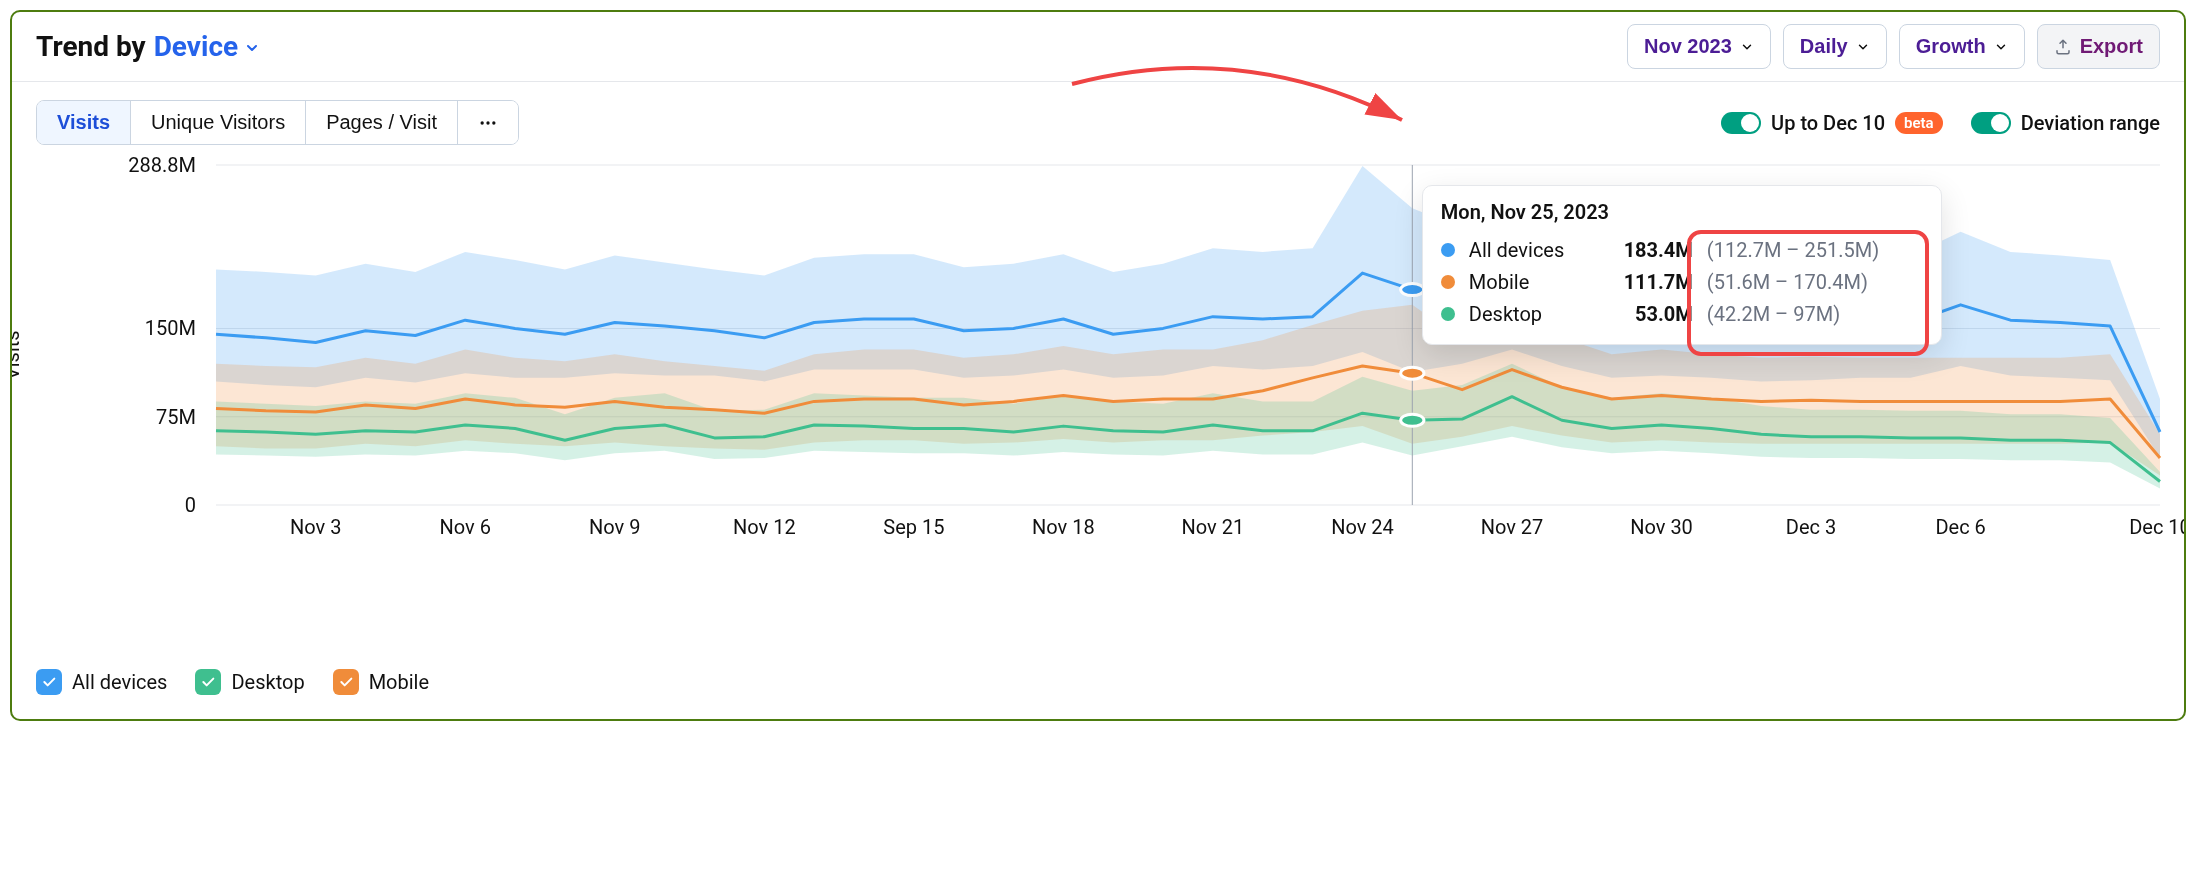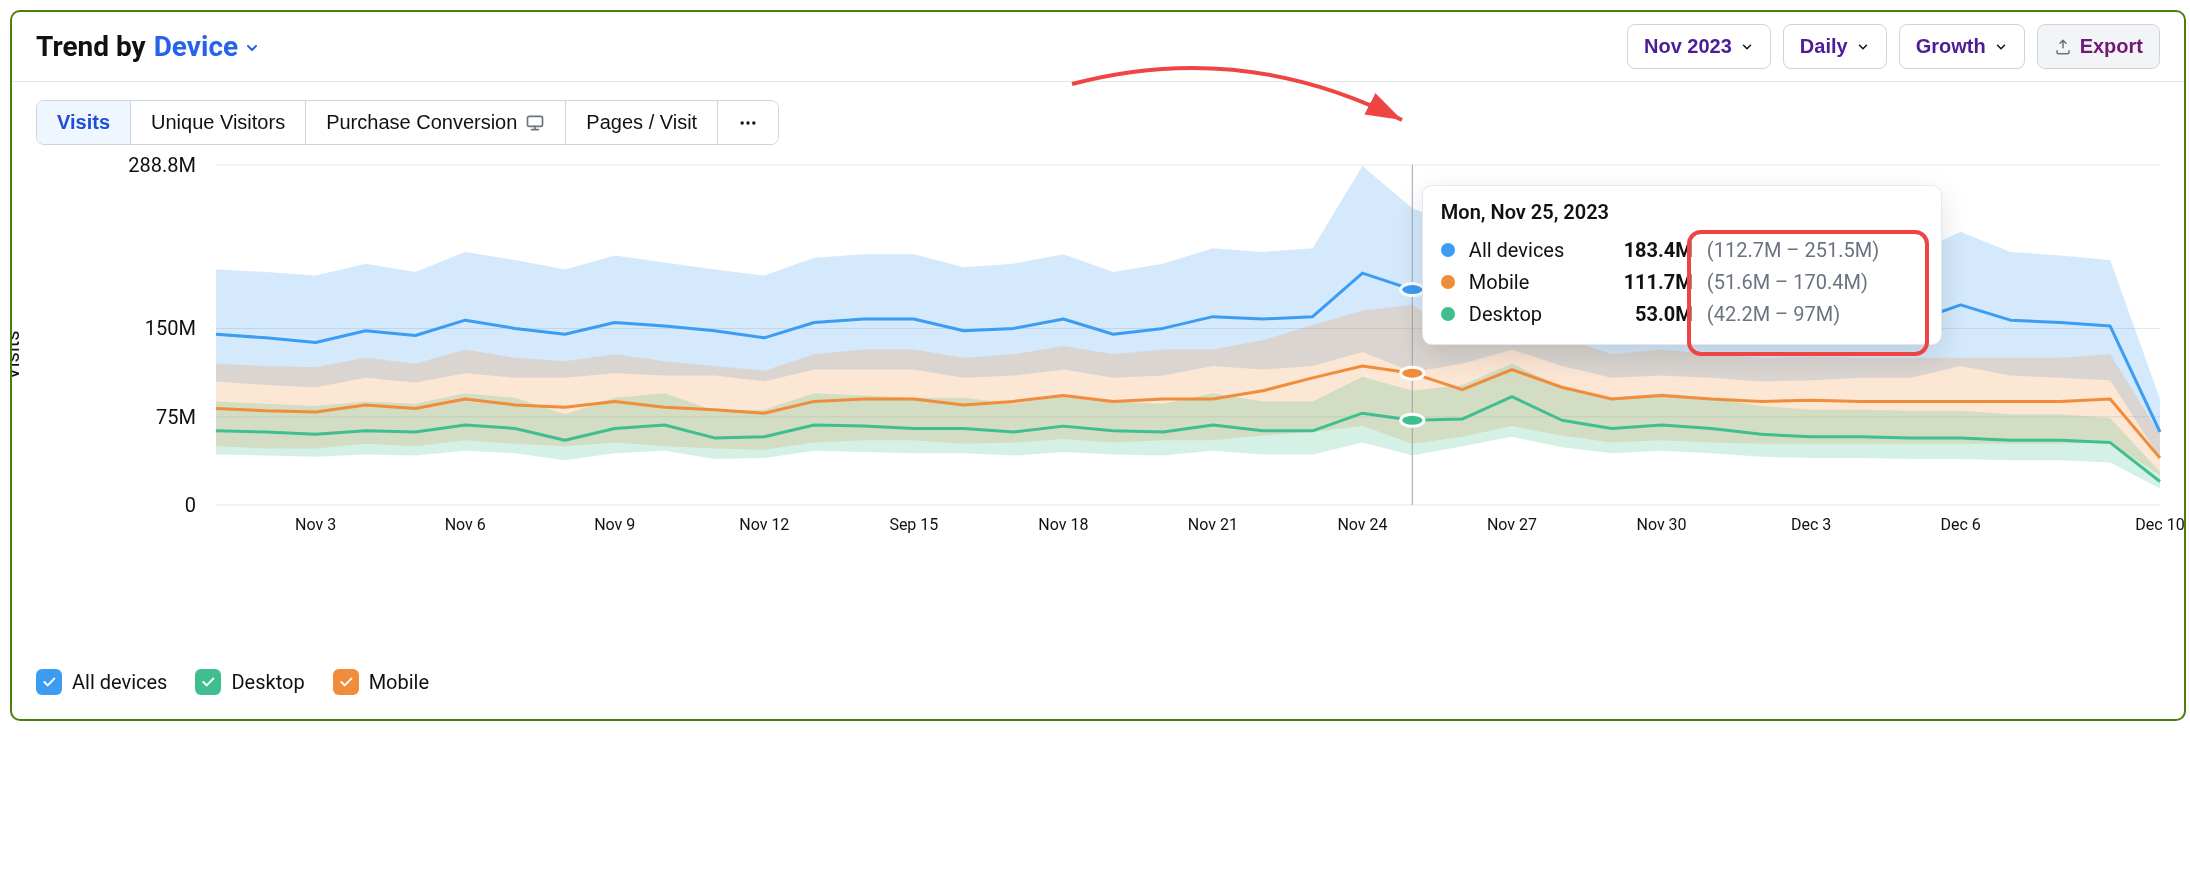--- a/index.html
+++ b/index.html
@@ -161,21 +161,21 @@
     position: absolute;
     left: 180px; right: 0;
     top: 0; height: 340px;
   }
   .plot svg { width: 100%; height: 100%; overflow: visible; }
   .xticks {
     position: absolute;
     left: 180px; right: 0;
     top: 350px;
     height: 30px;
-    font-size: 16px;
+    font-size: 20px;
     color: #111;
     text-align: right;
   }
   .xtick { position: absolute; transform: translateX(-50%); white-space: nowrap; }
   .legend {
     display: flex;
     align-items: center;
     gap: 28px;
     margin-top: 74px;
     font-size: 20px;
@@ -298,43 +298,45 @@
     </svg>
 
     <div class="tabs-row">
       <div class="seg">
         <button class="active">
             <span>Visits</span>
           </button>
         <button>
             <span>Unique Visitors</span>
           </button>
-        <button>
-          <span>Purchase Conversion</span>
-          <span class="monitor">
-            <svg viewBox="0 0 24 24" width="20" height="20">
-                <rect x="3" y="4" width="18" height="12" rx="2" fill="none" stroke="#6b7280" stroke-width="2"></rect>
-                <path d="M8 20h8M12 16v4" stroke="#6b7280" stroke-width="2" stroke-linecap="round"></path>
-              </svg>
-          </span>
-        </button>
         <button>
             <span>Pages / Visit</span>
           </button>
         <button>
           <span class="dots">
             <svg viewBox="0 0 24 24" width="20" height="20">
                 <circle cx="5" cy="12" r="2" fill="#111"></circle>
                 <circle cx="12" cy="12" r="2" fill="#111"></circle>
                 <circle cx="19" cy="12" r="2" fill="#111"></circle>
               </svg>
           </span>
         </button>
       </div>
 
+      <div class="toggle-group">
+        <div class="toggle-item">
+          <span class="switch"></span>
+          <span>Up to Dec 10</span>
+          <span class="badge">beta</span>
+        </div>
+        <div class="toggle-item">
+          <span class="switch"></span>
+          <span>Deviation range</span>
+        </div>
+      </div>
     </div>
 
     <div class="chart-wrap">
       <span class="yaxis">Visits</span>
       <div class="yticks" id="yticks">
           <div class="ytick" style="top: 340px;">0</div>
           <div class="ytick" style="top: 251.704px;">75M</div>
           <div class="ytick" style="top: 163.407px;">150M</div>
           <div class="ytick" style="top: 0px;">288.8M</div>
         </div>

